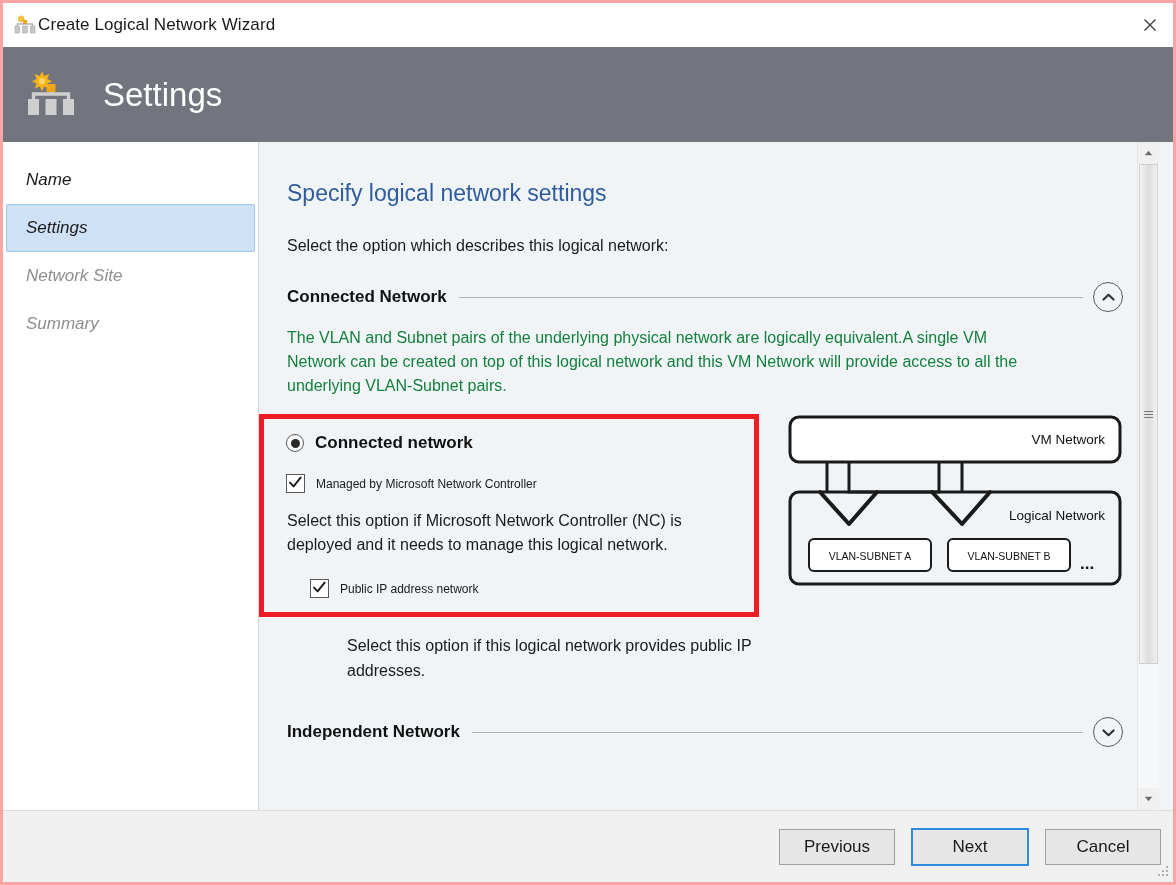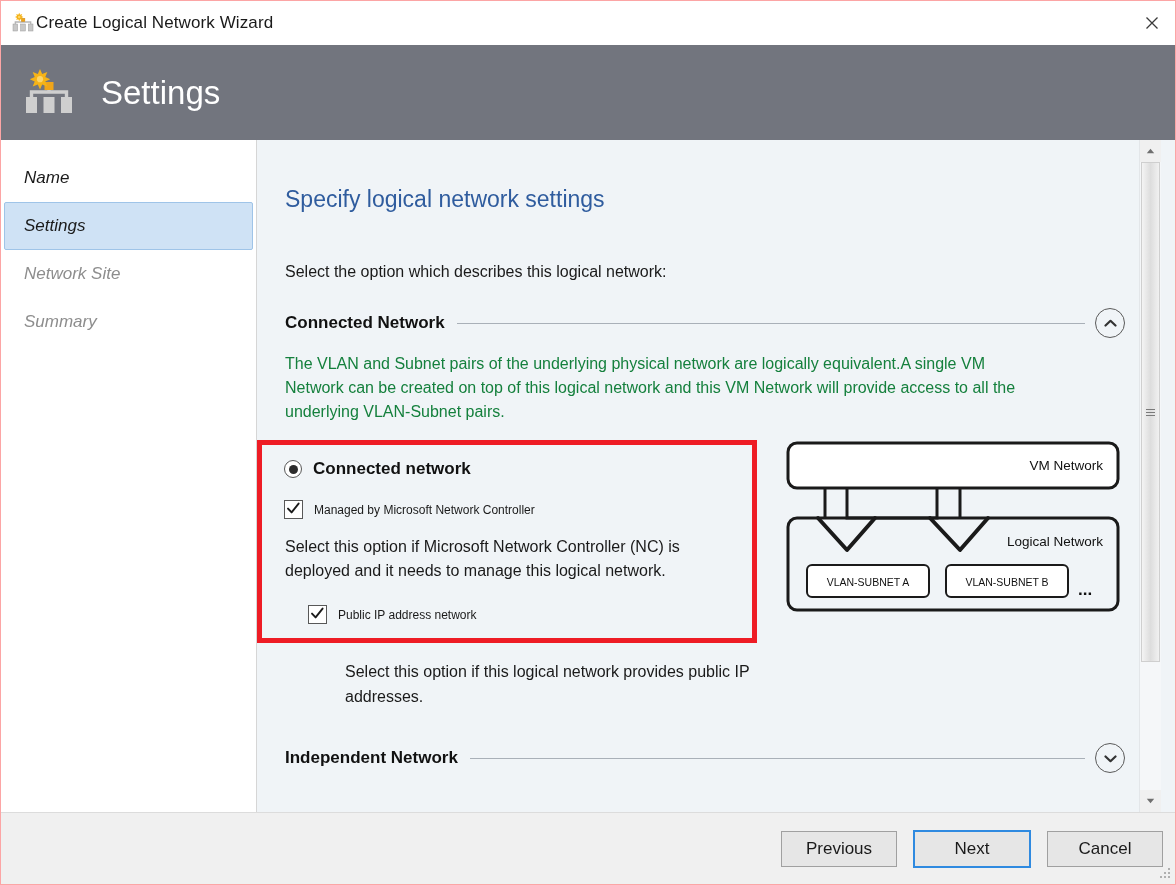--- a/index.html
+++ b/index.html
@@ -12,21 +12,21 @@
     font-family: "Liberation Sans", sans-serif;
     background: #ffffff;
     overflow: hidden;
   }
 
   .window {
     position: relative;
     width: 1176px;
     height: 885px;
     box-sizing: border-box;
-    border: 1px solid #fca5a5;
+    border: 3px solid #fca5a5;
     background: #ffffff;
     display: flex;
     flex-direction: column;
   }
 
   
   .titlebar {
     height: 44px;
     flex: 0 0 44px;
     background: #ffffff;
@@ -127,34 +127,34 @@
   .content {
     flex: 1 1 auto;
     background: #f0f4f7;
     position: relative;
     min-width: 0;
     display: flex;
   }
   .content-inner {
     flex: 1 1 auto;
     position: relative;
-    padding: 16px 0 0 28px;
+    padding: 8px 0 0 28px;
     min-width: 0;
   }
 
   .page-title {
     font-size: 23px;
     color: #2f5c9e;
     margin: 30px 0 0 0;
     font-weight: 400;
   }
   .intro-text {
     font-size: 16px;
     color: #1a1a1a;
-    margin-top: 50px;
+    margin-top: 30px;
   }
 
   
   .section-head {
     display: flex;
     align-items: center;
     margin-top: 27px;
     padding-right: 14px;
   }
   .section-head .label {

